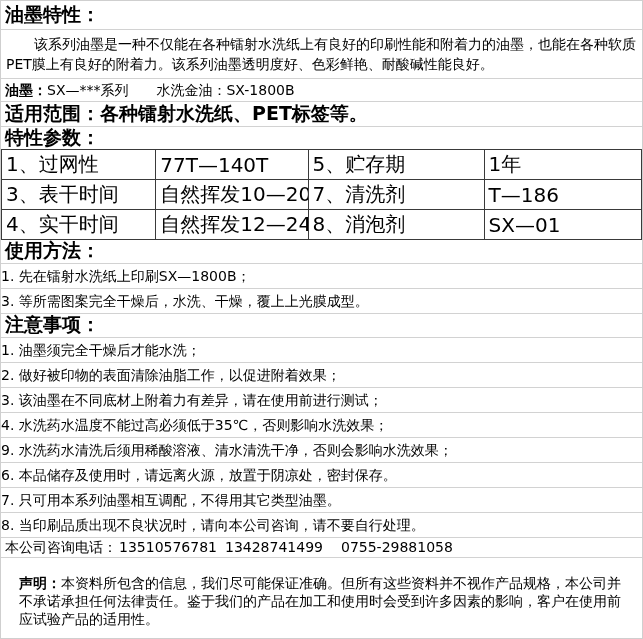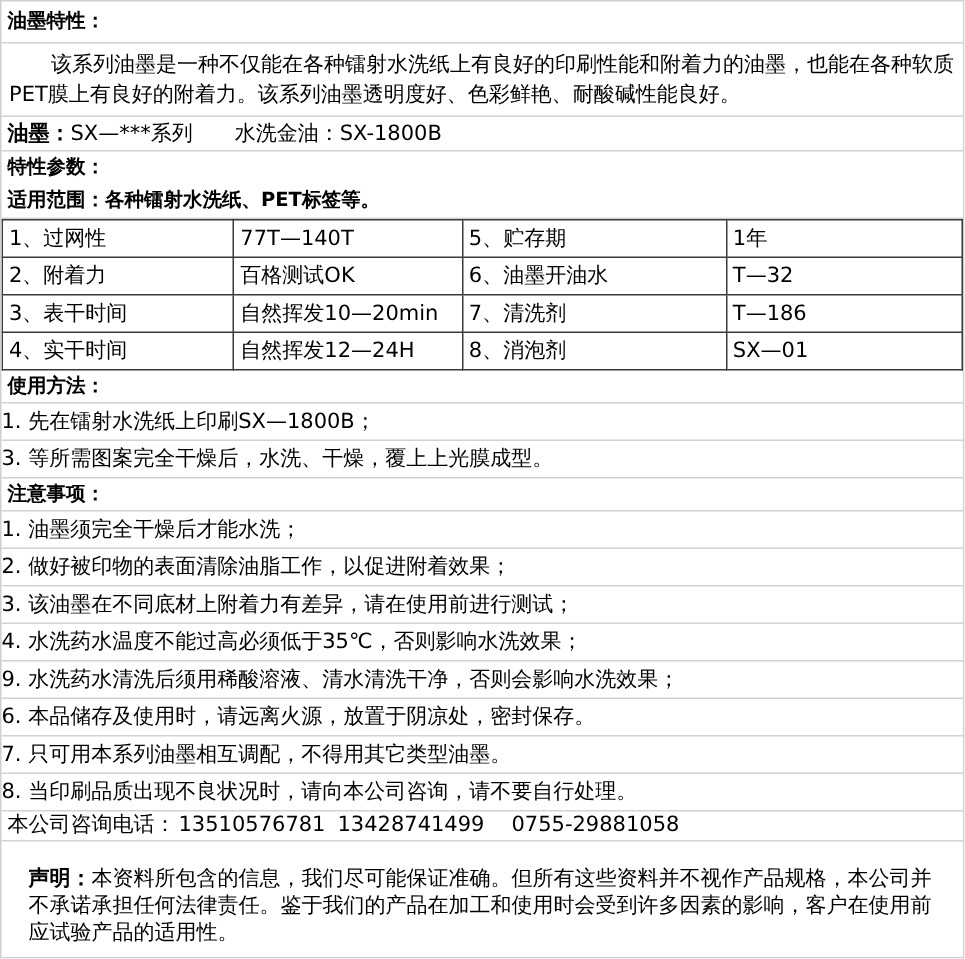--- a/index.html
+++ b/index.html
@@ -17,21 +17,21 @@
     background: #fff;
   }
   .row {
     box-sizing: border-box;
     border-bottom: 1px solid #d2d2d2;
     padding: 2px 4px;
     display: block;
   }
   .row.flex { display: flex; align-items: center; text-align: right; }
   .b { font-weight: bold; }
-  .heading { font-weight: bold; font-size: 13px; }
+  .heading { font-weight: bold; font-size: 19px; }
   .r-title   { min-height: 26px; line-height: 22px; }
   .r-para    { min-height: 48px; padding: 4px 5px; }
   .r-para p  { margin: 0; text-indent: 2em; line-height: 20px; }
   .r-ink     { min-height: 22px; line-height: 18px; }
   .r-scope   { min-height: 22px; line-height: 18px; }
   .r-spech   { min-height: 20px; line-height: 16px; }
   .r-usageh, .r-notesh { min-height: 20px; line-height: 17px; }
   .r-item    { min-height: 25px; line-height: 17px; display: flex; align-items: center; padding-left: 0; }
   .r-phone   { min-height: 18px; line-height: 15px; display: flex; align-items: flex-end; }
   .r-disc    { min-height: 56px; padding: 3px 5px; border-bottom: none; }
@@ -42,21 +42,21 @@
   table.spec {
     width: 100%;
     border-collapse: collapse;
     table-layout: fixed;
   }
   table.spec td {
     box-sizing: border-box;
     border: 1px solid #3a3a3a;
     height: 25px;
     padding: 1px 4px;
-    font-size: 14px;
+    font-size: 20px;
     vertical-align: middle;
     overflow: hidden;
     white-space: nowrap;
   }
   table.spec { border: 1px solid #3a3a3a; }
   col.c1 { width: 24.1%; }
   col.c2 { width: 23.8%; }
   col.c3 { width: 27.5%; }
   col.c4 { width: 24.6%; }
 </style>
@@ -74,47 +74,41 @@
   </div>
 
   <div class="row r-ink flex">
     <span class="b">油墨：</span>
     <span>SX—***系列</span>
     <span class="gap-mid"></span>
     <span>水洗金油：</span>
     <span>SX-1800B</span>
   </div>
 
+  <div class="row r-scope">
+    <span class="heading">适用范围：各种镭射水洗纸、PET标签等。</span>
+  </div>
+
   <div class="row r-spech" style="border-bottom:none;">
     <span class="heading">特性参数：</span>
-  </div>
-
-  <div class="row r-scope">
-    <span class="heading">适用范围：各种镭射水洗纸、PET标签等。</span>
   </div>
 
   <table class="spec">
     <colgroup>
         <col class="c1">
         <col class="c2">
         <col class="c3">
         <col class="c4">
       </colgroup>
     <tbody>
       <tr>
         <td>1、过网性</td>
         <td>77T—140T</td>
         <td>5、贮存期</td>
         <td>1年</td>
-      </tr>
-      <tr>
-        <td>2、附着力</td>
-        <td>百格测试OK</td>
-        <td>6、油墨开油水</td>
-        <td>T—32</td>
       </tr>
       <tr>
         <td>3、表干时间</td>
         <td>自然挥发10—20min</td>
         <td>7、清洗剂</td>
         <td>T—186</td>
       </tr>
       <tr>
         <td>4、实干时间</td>
         <td>自然挥发12—24H</td>

